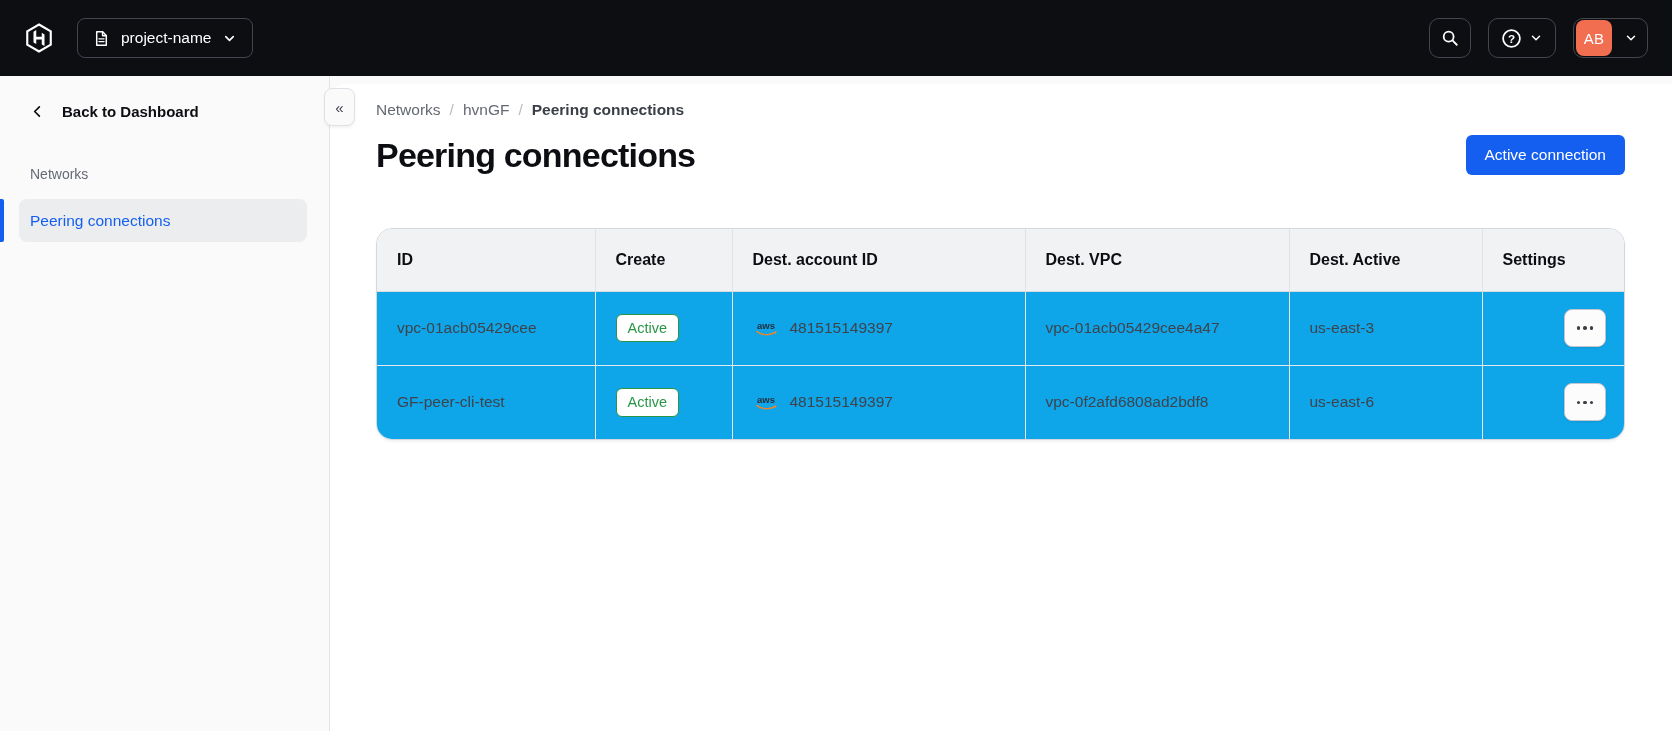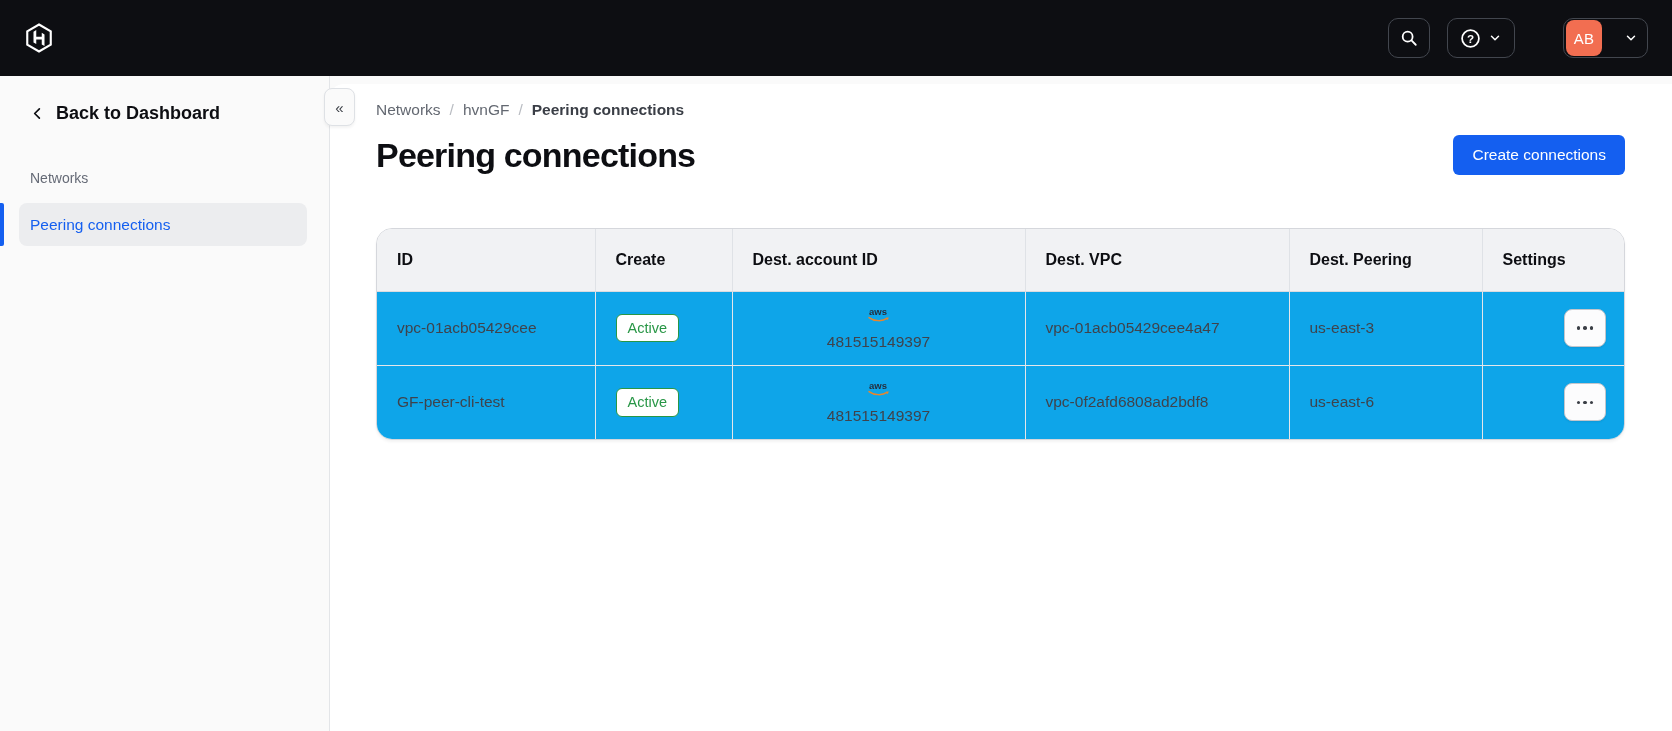--- a/index.html
+++ b/index.html
@@ -11,28 +11,28 @@
   .topnav{height:76px;background:#0d0e12;display:flex;align-items:center;padding:0 24px;}
   .logo{width:30px;height:30px;display:flex;align-items:center;justify-content:center;cursor:pointer;flex-shrink:0;}
   .proj-btn{margin-left:23px;display:flex;align-items:center;gap:11px;height:40px;padding:0 15px;
             border:1px solid #42464e;border-radius:8px;background:transparent;color:#fff;
             font-size:15.5px;font-weight:500;font-family:inherit;cursor:pointer;}
   .nav-right{margin-left:auto;display:flex;align-items:center;gap:17px;}
   .icon-btn{height:40px;border:1px solid #42464e;border-radius:10px;background:transparent;
             display:flex;align-items:center;justify-content:center;cursor:pointer;color:#fff;}
   .search-btn{width:42px;}
   .help-btn{width:68px;gap:7px;}
-  .avatar-btn{padding:2px 9px 2px 2px;gap:22px;margin-left:31px;}
+  .avatar-btn{padding:2px 9px 2px 2px;gap:12px;}
   .avatar{width:36px;height:36px;border-radius:8px;display:flex;align-items:center;justify-content:center;
           color:#fff;font-size:15px;font-weight:500;letter-spacing:.3px;}
 
   
   .app-body{display:flex;height:655px;background:#fafafa;}
   .sidebar{width:330px;flex-shrink:0;background:#fafafa;border-right:1px solid #e3e5e8;padding-top:27px;}
-  .back-link{display:flex;align-items:center;gap:11px;margin-left:30px;font-size:18px;font-weight:600;
+  .back-link{display:flex;align-items:center;gap:17px;margin-left:30px;font-size:15px;font-weight:600;
              color:#0d0e12;cursor:pointer;width:max-content;}
   .side-label{margin:46px 0 0 30px;font-size:14px;font-weight:500;color:#656a76;}
   .side-item{position:relative;margin:17px 22px 0 19px;height:43px;background:#ecedef;border-radius:8px;
              display:flex;align-items:center;padding-left:11px;font-size:15.5px;cursor:pointer;}
   .side-item .active-bar{position:absolute;left:-19px;top:0;width:4px;height:43px;border-radius:0 2px 2px 0;}
 
   .main{flex:1;position:relative;background:#fafafa;min-width:0;}
   .collapse-tab{position:absolute;left:-6px;top:12px;width:31px;height:38px;background:#fafafa;
                 border:1px solid #dee1e5;border-radius:8px;color:#3b3f46;font-size:15px;line-height:1;
                 display:flex;align-items:center;justify-content:center;z-index:3;cursor:pointer;
@@ -56,40 +56,51 @@
   table{width:100%;border-collapse:collapse;font-size:15.5px;color:#3f434c;}
   th{height:62px;background:#f1f2f4;text-align:left;padding:0 20px;font-size:16px;font-weight:700;
      color:#0d0e12;border-bottom:1px solid #d9dbe0;}
   td{height:74px;padding:0 20px;background:#0ea5e9;}
   tbody tr + tr td{border-top:1px solid #e4e6ea;}
   th + th{border-left:1px solid #dfe2e6;}
   td + td{border-left:1px solid #e4e6ea;}
 
   .badge{display:inline-flex;align-items:center;padding:4px 11px;border-radius:6px;background:#fff;
          font-size:14.5px;font-weight:500;line-height:1.3;}
-  .account-flex{display:flex;align-items:center;gap:10px;flex-direction:column;}
+  .account-flex{display:flex;align-items:center;gap:10px;}
   .settings-cell{text-align:right;padding-right:18px;}
   .dots-btn{width:42px;height:38px;border:1px solid #c3c6cc;background:#fcfcfd;border-radius:8px;
             box-shadow:0 1px 2px rgba(0,0,0,.08);display:inline-flex;align-items:center;
             justify-content:center;gap:3px;cursor:pointer;vertical-align:middle;}
   .dot{width:3.5px;height:3.5px;border-radius:50%;background:#3b3f46;}
 </style>
 </head>
 <body>
 
 <div class="page">
 
   <header class="topnav">
     <div class="logo">
       <svg width="30" height="30" viewBox="0 0 24 24" fill="none">
         <path d="M12 1.2 L21.4 6.6 V17.4 L12 22.8 L2.6 17.4 V6.6 Z" stroke="#ffffff" stroke-width="1.7"></path>
         <path d="M9.8 5.6 V11 H14.2 V7.8 L16.4 9.1 V18.4 L14.2 17.1 V13.2 H9.8 V16.8 L7.6 15.5 V6.9 Z" fill="#ffffff"></path>
       </svg>
     </div>
 
+    <button class="proj-btn">
+      <svg width="17" height="17" viewBox="0 0 16 16" fill="none">
+        <path d="M3.5 1.7 h5.6 l3.4 3.4 v9.2 h-9 z" stroke="#ffffff" stroke-width="1.4" stroke-linejoin="round"></path>
+        <path d="M9 1.7 v3.6 h3.5" stroke="#ffffff" stroke-width="1.4" stroke-linejoin="round"></path>
+        <path d="M5.6 8.3 h4.8 M5.6 10.9 h4.8" stroke="#ffffff" stroke-width="1.3" stroke-linecap="round"></path>
+      </svg>
+      <span>project-name</span>
+      <svg width="15" height="15" viewBox="0 0 16 16" fill="none">
+        <path d="M4 6 L8 10 L12 6" stroke="#ffffff" stroke-width="1.7" stroke-linecap="round" stroke-linejoin="round"></path>
+      </svg>
+    </button>
 
     <div class="nav-right">
       <button class="icon-btn search-btn">
         <svg width="18" height="18" viewBox="0 0 16 16" fill="none">
           <circle cx="6.8" cy="6.8" r="4.4" stroke="#ffffff" stroke-width="1.6"></circle>
           <path d="M10.2 10.2 L14 14" stroke="#ffffff" stroke-width="1.6" stroke-linecap="round"></path>
         </svg>
       </button>
 
       <button class="icon-btn help-btn">
@@ -140,40 +151,40 @@
           <nav class="breadcrumb">
             <span class="crumb">Networks</span>
             <span class="sep">/</span>
             <span class="crumb">hvnGF</span>
             <span class="sep">/</span>
             <span class="crumb-current">Peering connections</span>
           </nav>
 
           <div class="title-row">
             <h1 class="page-title">Peering connections</h1>
-            <button class="primary-btn" style="background:#145ff0;">Create connections</button>
+            <button class="primary-btn" style="background:#145ff0;">Active connection</button>
           </div>
 
           <div class="table-wrap">
             <table>
               <colgroup>
                 <col style="width:218px">
                   <col style="width:137px">
                   <col style="width:293px">
                 <col style="width:264px">
                   <col style="width:193px">
                   <col>
               </colgroup>
               <thead>
                 <tr>
                   <th>ID</th>
                   <th>Create</th>
                   <th>Dest. account ID</th>
                   <th>Dest. VPC</th>
-                  <th>Dest. Peering</th>
+                  <th>Dest. Active</th>
                   <th>Settings</th>
                 </tr>
               </thead>
               <tbody>
                 <tr>
                   <td>vpc-01acb05429cee</td>
                   <td>
                     <span class="badge" style="border:1.5px solid #289646;color:#289646;">Active</span>
                   </td>
                   <td>

